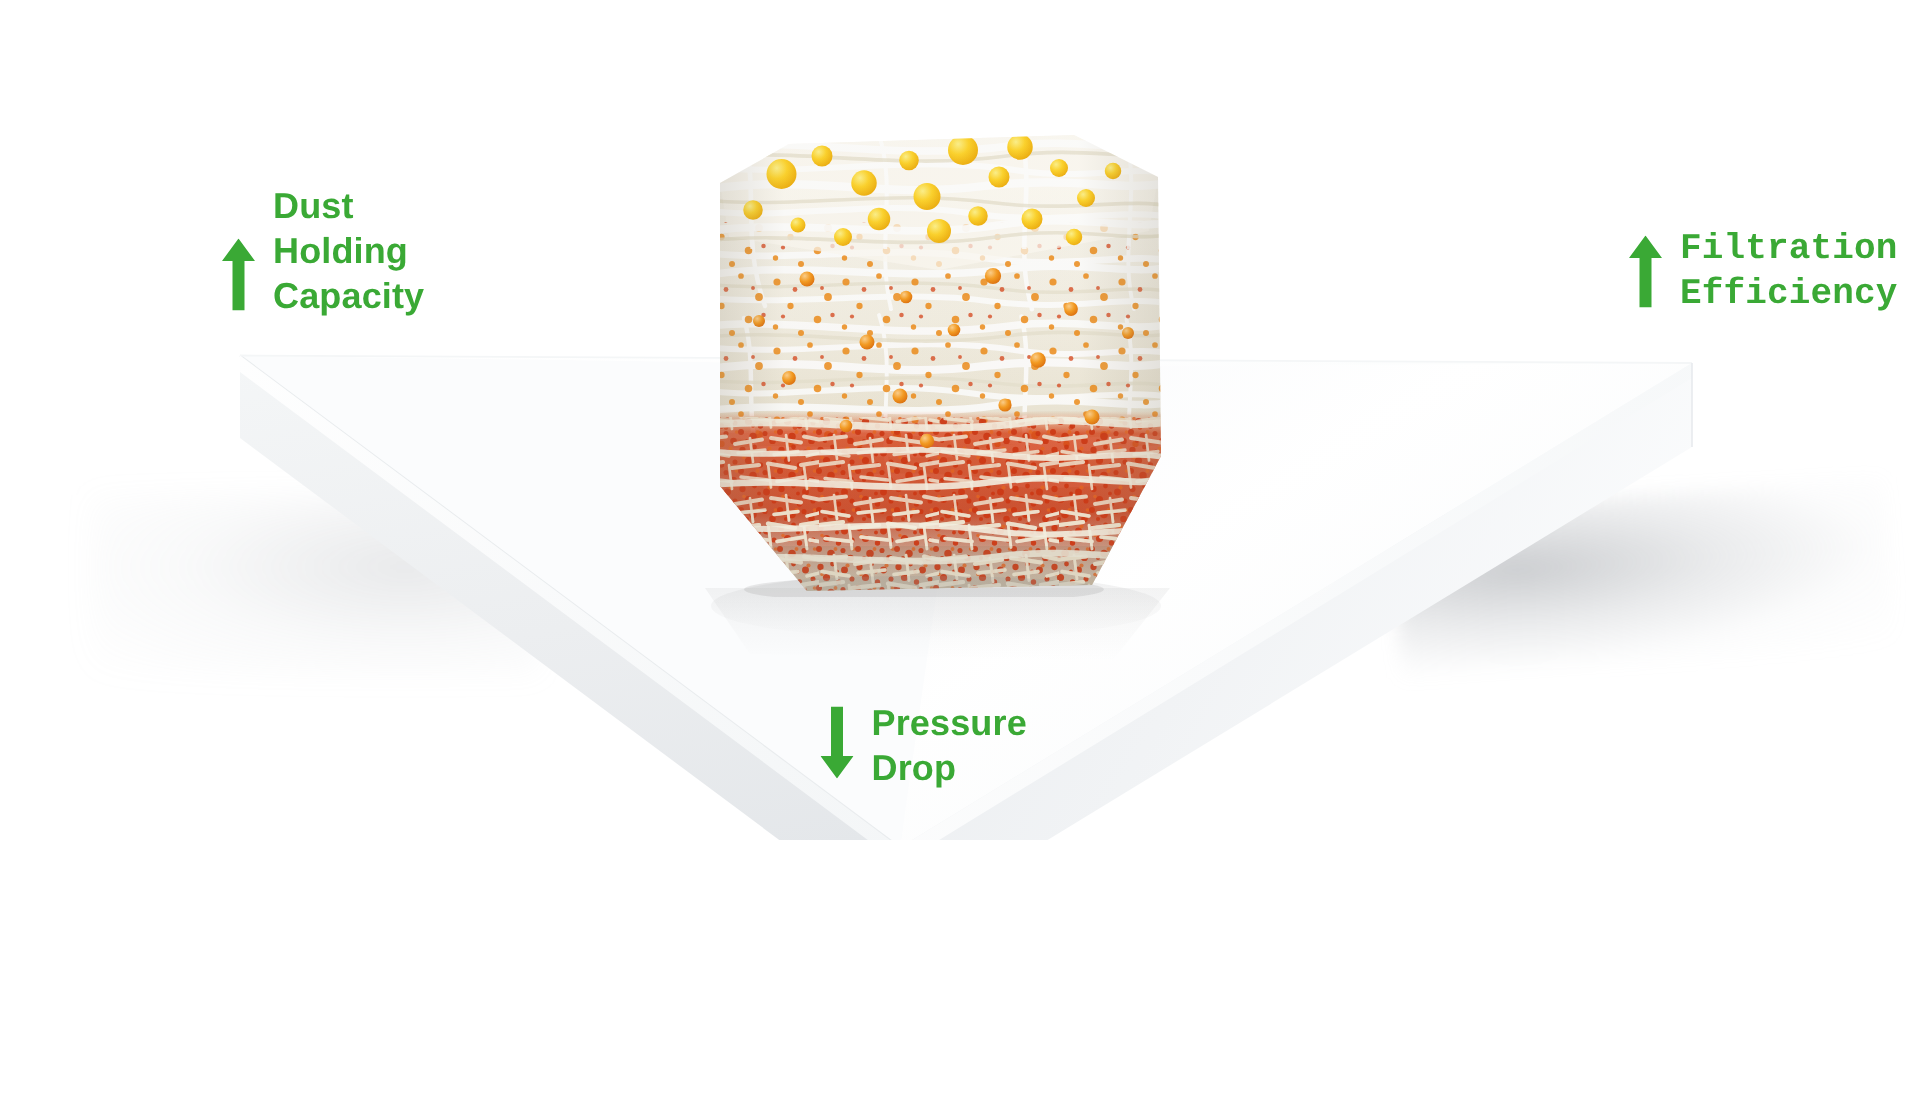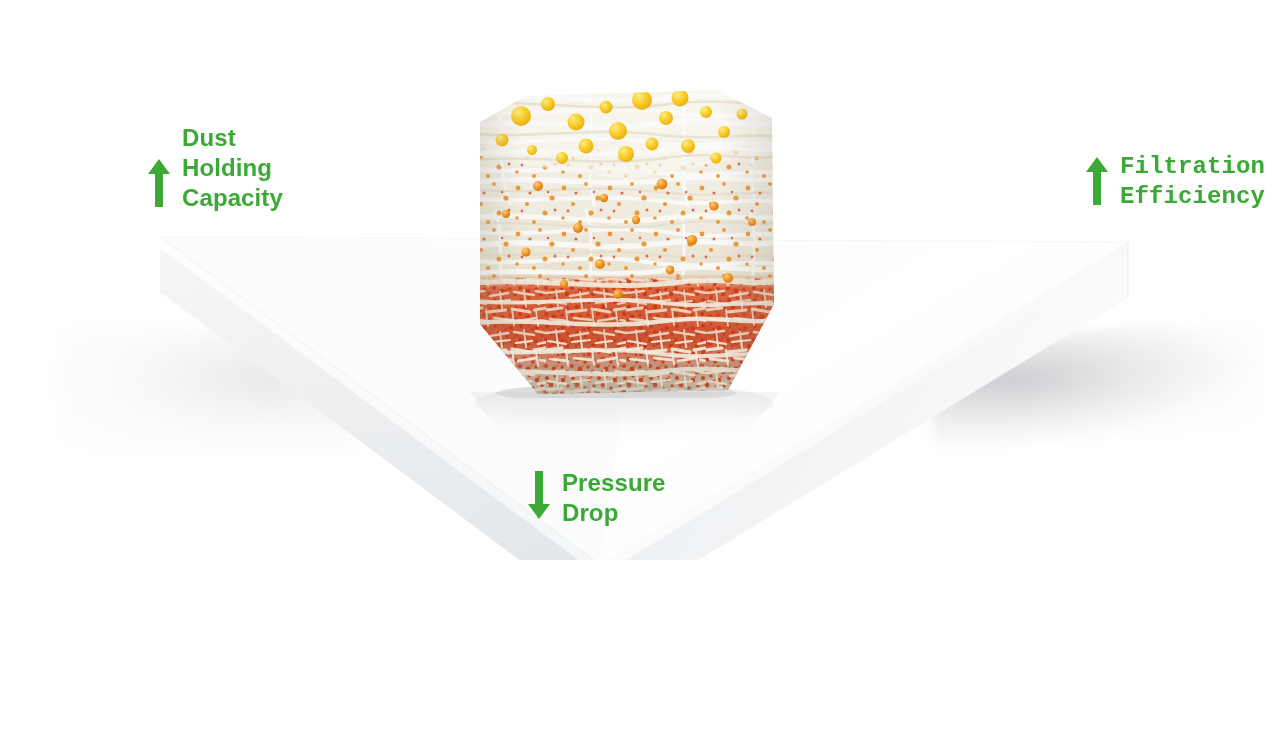--- a/index.html
+++ b/index.html
@@ -112,21 +112,21 @@
   #callout-dust-holding-capacity .arrow { margin-top: 36px; }
 
   #callout-filtration-efficiency {
     left: 1086px;
     top: 152px;
     font-family: Liberation Mono, monospace;
   }
   #callout-filtration-efficiency .arrow { margin-top: 5px; }
 
   #callout-pressure-drop {
-    left: 528px;
+    left: 547px;
     top: 468px;
   }
   #callout-pressure-drop .arrow { margin-top: 3px; }
 </style>
 </head>
 <body>
 
 <div id="stage">
 
   <div id="shadow-left" class="ground-shadow"></div>

